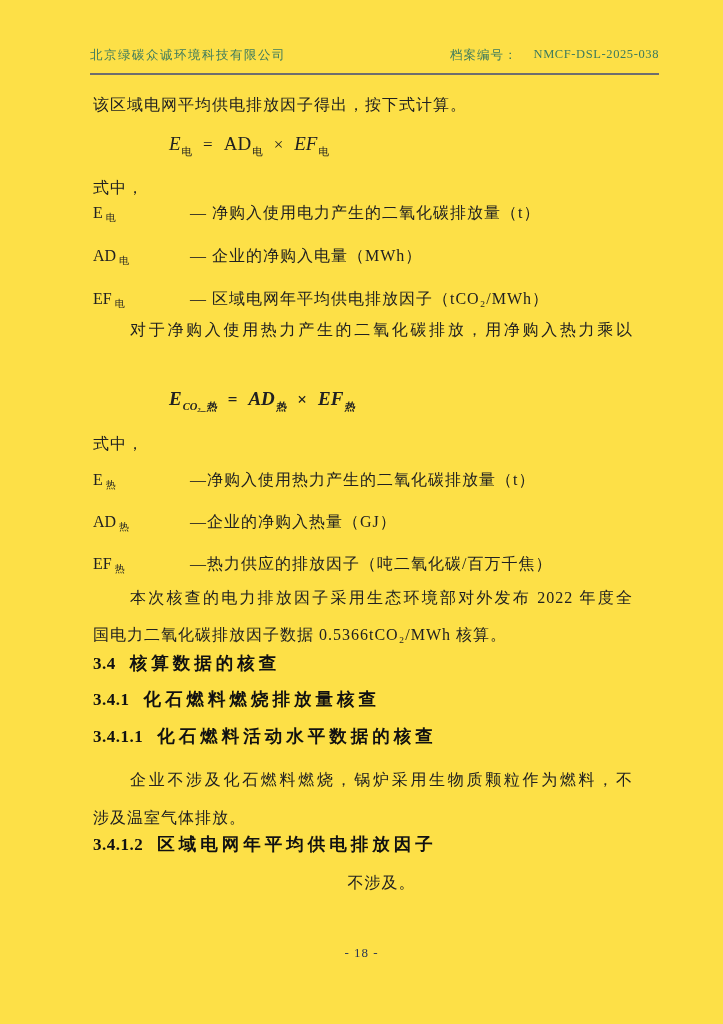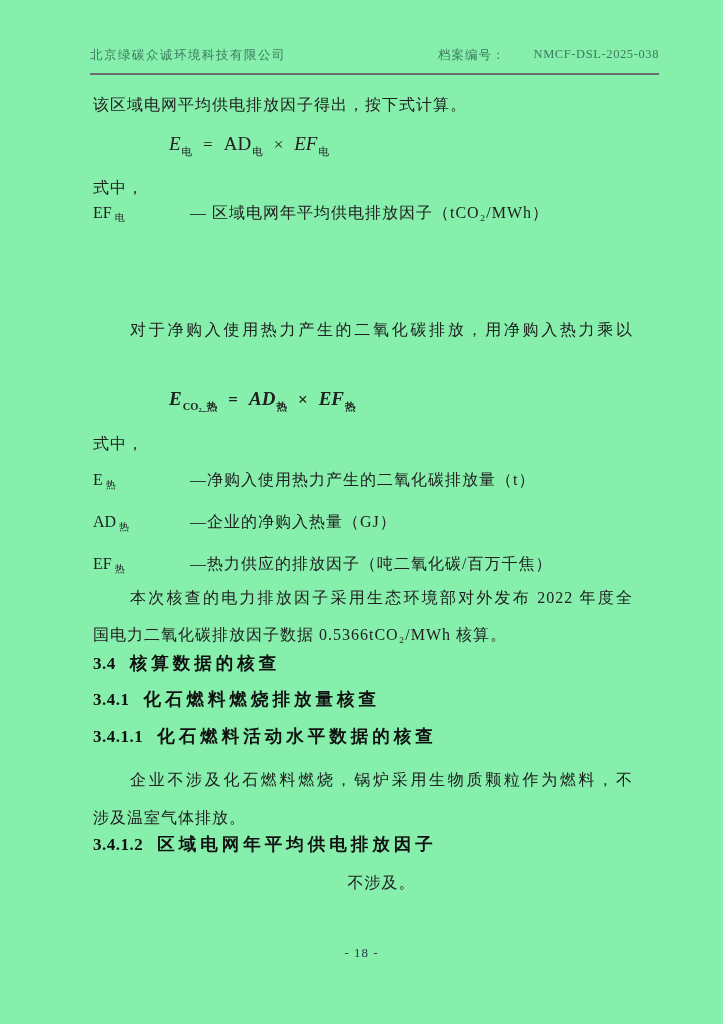--- a/index.html
+++ b/index.html
@@ -4,49 +4,49 @@
 <style>
   html, body { margin: 0; padding: 0; }
   body {
     width: 723px; height: 1024px;
     background: #ffffff;
     font-family: "Liberation Serif", "DejaVu Serif", serif;
     color: #212121;
     position: relative;
     overflow: hidden;
   }
-  .page { position: absolute; inset: 0; background: #86efac; }
+  .page { position: absolute; inset: 0; background: #fde047; }
 
   
   .hdr {
     position: absolute; top: 47px; left: 90px; right: 64px;
     display: flex; justify-content: space-between; align-items: flex-end;
     padding-bottom: 9px;
     border-bottom: 2px solid #6e6e6e;
     font-size: 12.5px; letter-spacing: 1px;
   }
   .hdr .company { color: #3c7a5e; letter-spacing: 1.5px; }
-  .hdr .arch { color: #3c7a5e; display: flex; gap: 28px; }
+  .hdr .arch { color: #3c7a5e; display: flex; gap: 16px; }
   .hdr .arch .num { letter-spacing: 0.6px; }
 
   
   .blk { position: absolute; left: 93px; right: 90px; font-size: 16px; letter-spacing: 1px; line-height: 24px; }
   .indent { padding-left: 37px; text-align: center; }
   .two-line { line-height: 38px; }
   .ln { display: block; }
   .stretch { text-align: justify; text-align-last: justify; }
 
   
   .formula { padding-left: 76px; white-space: nowrap; letter-spacing: 0; }
   .f-var { font-size: 19px; }
   .it { font-style: italic; }
   .f-sub { font-size: 10.5px; vertical-align: -5px; margin-left: 1px; letter-spacing: 0; }
   .f-op { margin: 0 7px; font-size: 17px; }
   .f-bold .f-var, .f-bold .f-sub, .f-bold .f-op { font-weight: 600; }
-  .f-bold .f-sub { }
+  .f-bold .f-sub { font-style: italic; }
 
   
   .defrow { line-height: 21px; white-space: nowrap; }
   .gap17 { margin-bottom: 17px; }
   .gap16 { margin-bottom: 16px; }
   .term { display: inline-block; width: 97px; letter-spacing: 0; }
   .term .t-sub { font-size: 10px; vertical-align: -3px; margin-left: 3px; }
   .desc { letter-spacing: 1px; }
 
   
@@ -79,20 +79,26 @@
     <span class="f-var it">E</span><span class="f-sub">电</span>
     <span class="f-op">=</span>
     <span class="f-var">AD</span><span class="f-sub">电</span>
     <span class="f-op">×</span>
     <span class="f-var it">EF</span><span class="f-sub">电</span>
   </div>
 
   <div class="blk" style="top:176px">式中，</div>
 
   <div class="blk" style="top:202px">
+    <div class="defrow gap17">
+      <span class="term"><span>E</span><span class="t-sub">电</span></span><span class="desc">— 净购入使用电力产生的二氧化碳排放量（t）</span>
+    </div>
+    <div class="defrow gap17">
+      <span class="term"><span>AD</span><span class="t-sub">电</span></span><span class="desc">— 企业的净购入电量（MWh）</span>
+    </div>
     <div class="defrow">
       <span class="term"><span>EF</span><span class="t-sub">电</span></span><span class="desc">— 区域电网年平均供电排放因子（tCO₂/MWh）</span>
     </div>
   </div>
 
   <div class="blk two-line" style="top:311px">
     <span class="ln indent stretch">对于净购入使用热力产生的二氧化碳排放，用净购入热力乘以</span>
   </div>
 
   <div class="blk formula f-bold" style="top:387px">

